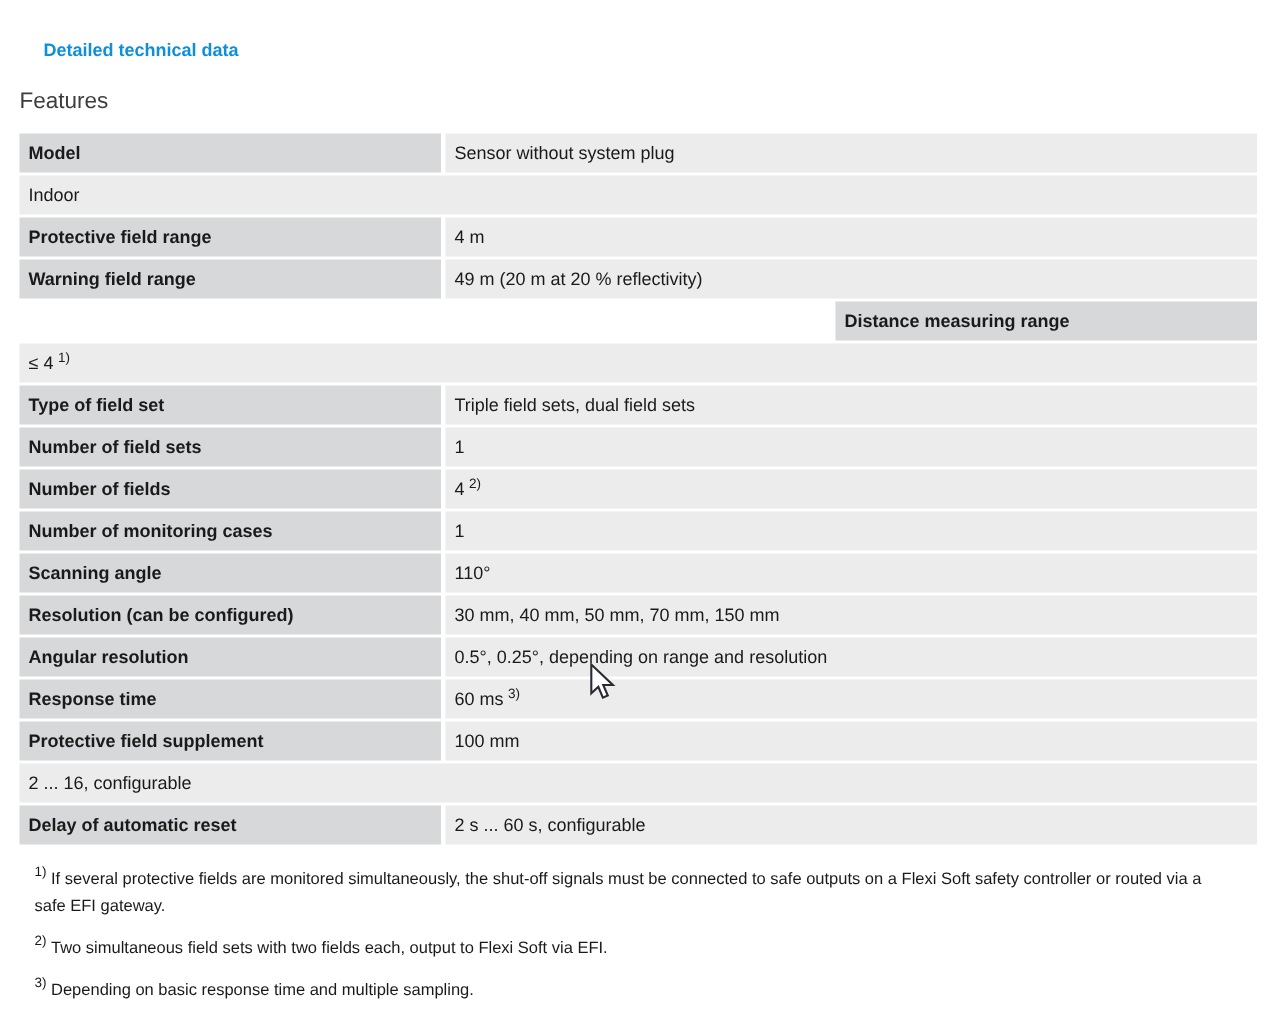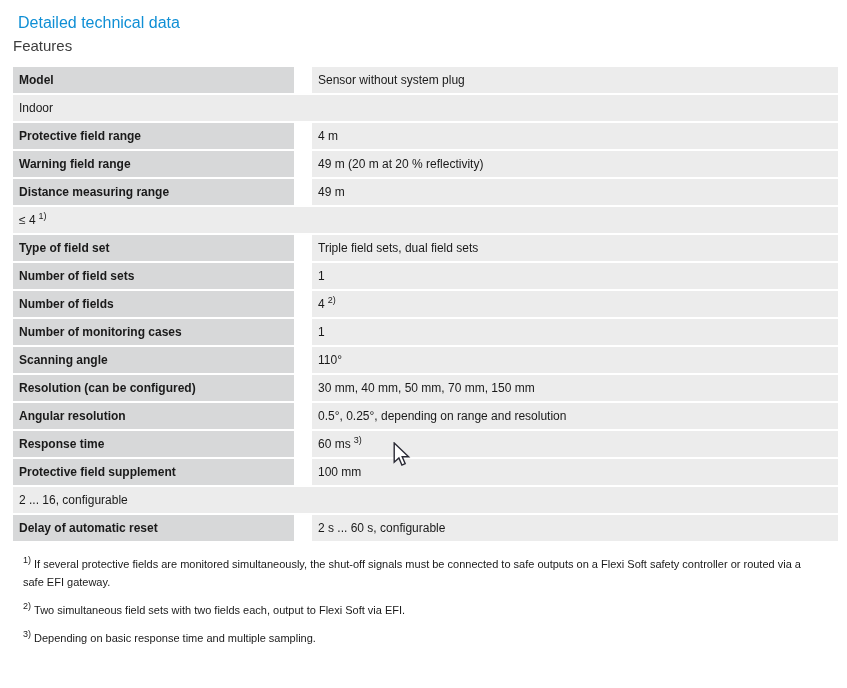--- a/index.html
+++ b/index.html
@@ -14,35 +14,35 @@
   body{
     width:847px;height:688px;
     background:#ffffff;
     font-family:"Liberation Sans", sans-serif;
     color:var(--text);
     position:relative;
     overflow:hidden;
   }
   .content{padding:8px 9px 0 13px;}
   .section-title{
-    font-size:16px;
-    font-weight:400;
+    font-size:12px;
+    font-weight:700;
     color:var(--accent);
-    margin:5px;
+    margin:16px;
     line-height:19px;
   }
   .subsection-title{
     font-size:15px;
     font-weight:400;
     color:var(--subtitle);
     margin:1px 0 12px 0;
     line-height:18px;
   }
   .spec-table{width:825px;}
-  .t-row{display:flex;gap:18px;margin-bottom:2px;justify-content:flex-end;}
+  .t-row{display:flex;gap:3px;margin-bottom:2px;justify-content:flex-end;}
   .t-label{
     width:281px;flex:0 0 281px;
     background:var(--label-bg);
     font-size:12px;font-weight:bold;line-height:15px;
     padding:6px 10px 5px 6px;
   }
   .t-value{
     flex:1;
     background:var(--value-bg);
     font-size:12px;font-weight:400;line-height:15px;
@@ -86,21 +86,20 @@
       <div class="t-row">
         <div class="t-label">Protective field range</div>
         <div class="t-value">4 m</div>
       </div>
       <div class="t-row">
         <div class="t-label">Warning field range</div>
         <div class="t-value">49 m (20 m at 20 % reflectivity)</div>
       </div>
       <div class="t-row">
         <div class="t-label">Distance measuring range</div>
-        <div class="t-value">49 m</div>
       </div>
       <div class="t-row">
         <div class="t-value">≤ 4<sup>1)</sup></div>
       </div>
       <div class="t-row">
         <div class="t-label">Type of field set</div>
         <div class="t-value">Triple field sets, dual field sets</div>
       </div>
       <div class="t-row">
         <div class="t-label">Number of field sets</div>

